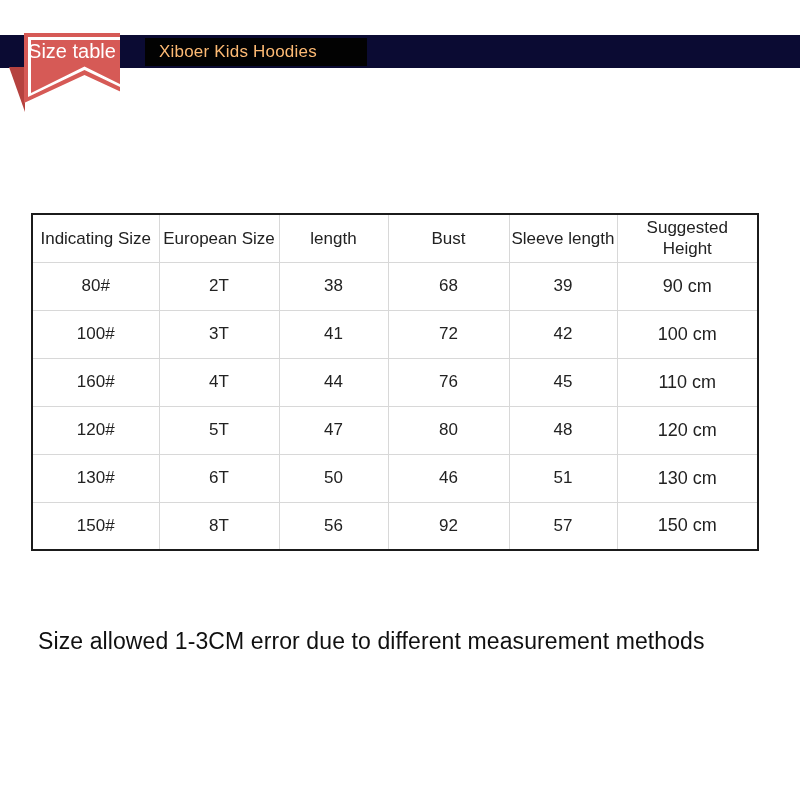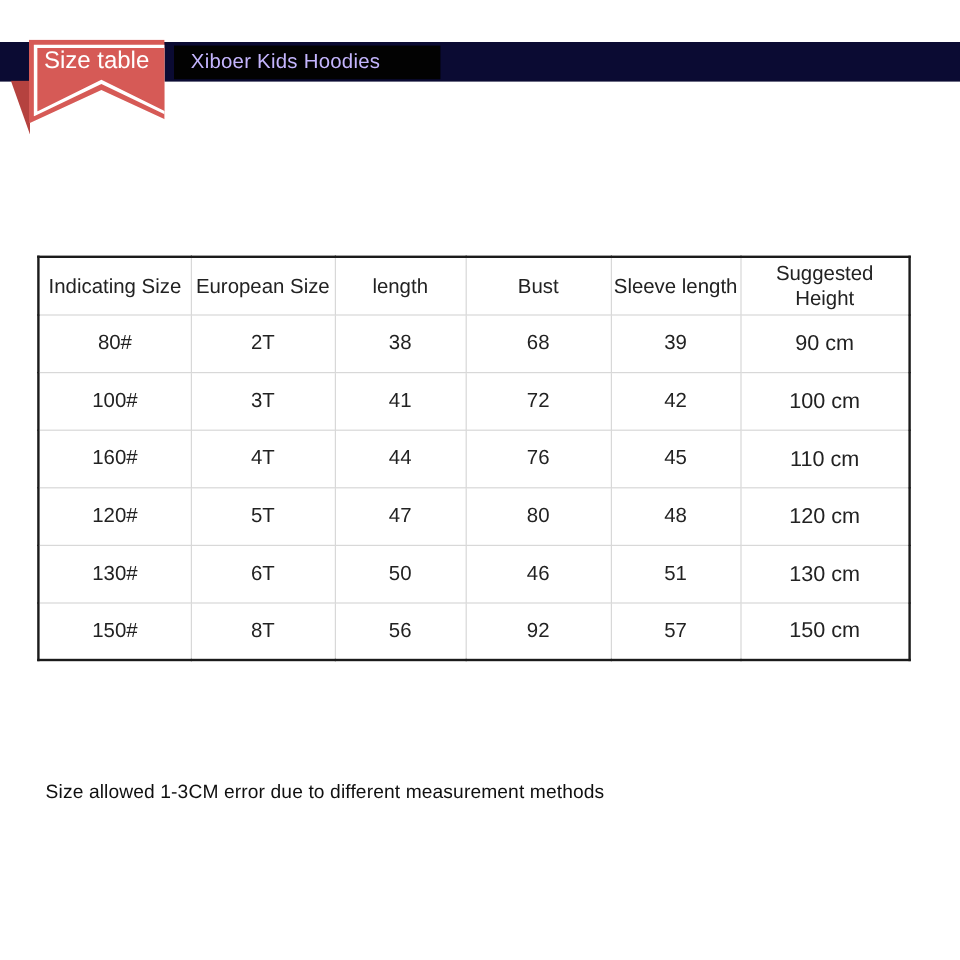--- a/index.html
+++ b/index.html
@@ -28,33 +28,33 @@
     top: 35px;
     width: 800px; height: 33px;
     background: var(--bar-navy);
     z-index: 1;
   }
   .title-box {
     position: absolute;
     left: 145px; top: 38px;
     width: 222px; height: 28px;
     background: var(--title-box-bg);
-    color: #c4b5fd;
+    color: #fdba74;
     font-size: 17px;
     line-height: 28px;
     padding-left: 14px;
     z-index: 2;
     letter-spacing: 0.2px;
   }
 
   
   .ribbon {
     position: absolute;
     left: 24px; top: 33px;
-    width: 113px; height: 70px;
+    width: 96px; height: 70px;
     z-index: 3;
   }
   .ribbon .layer { position: absolute; inset: 0; }
   .ribbon .outer {
     background: var(--badge-red);
     clip-path: polygon(0px 0px, 121px 0px, 121px 70px, 60.5px 42px, 0px 70px);
   }
   .ribbon .stripe {
     background: #ffffff;
     clip-path: polygon(4px 4px, 117px 4px, 117px 64px, 60.5px 37px, 4px 64px);
@@ -109,24 +109,23 @@
   table.size-table td {
     height: 48px;
     font-size: 17px;
   }
   table.size-table td:last-child { font-size: 18px; }
 
   
   .footer-note {
     position: absolute;
     left: 38px; top: 628px;
-    font-size: 16px;
+    font-size: 23px;
     color: #101010;
     letter-spacing: 0.1px;
-    margin-top: 24px;
   }
 </style>
 </head>
 <body>
 
 <div class="brand-bar"></div>
 
 <div class="title-box">
   <span>Xiboer Kids Hoodies</span>
 </div>

